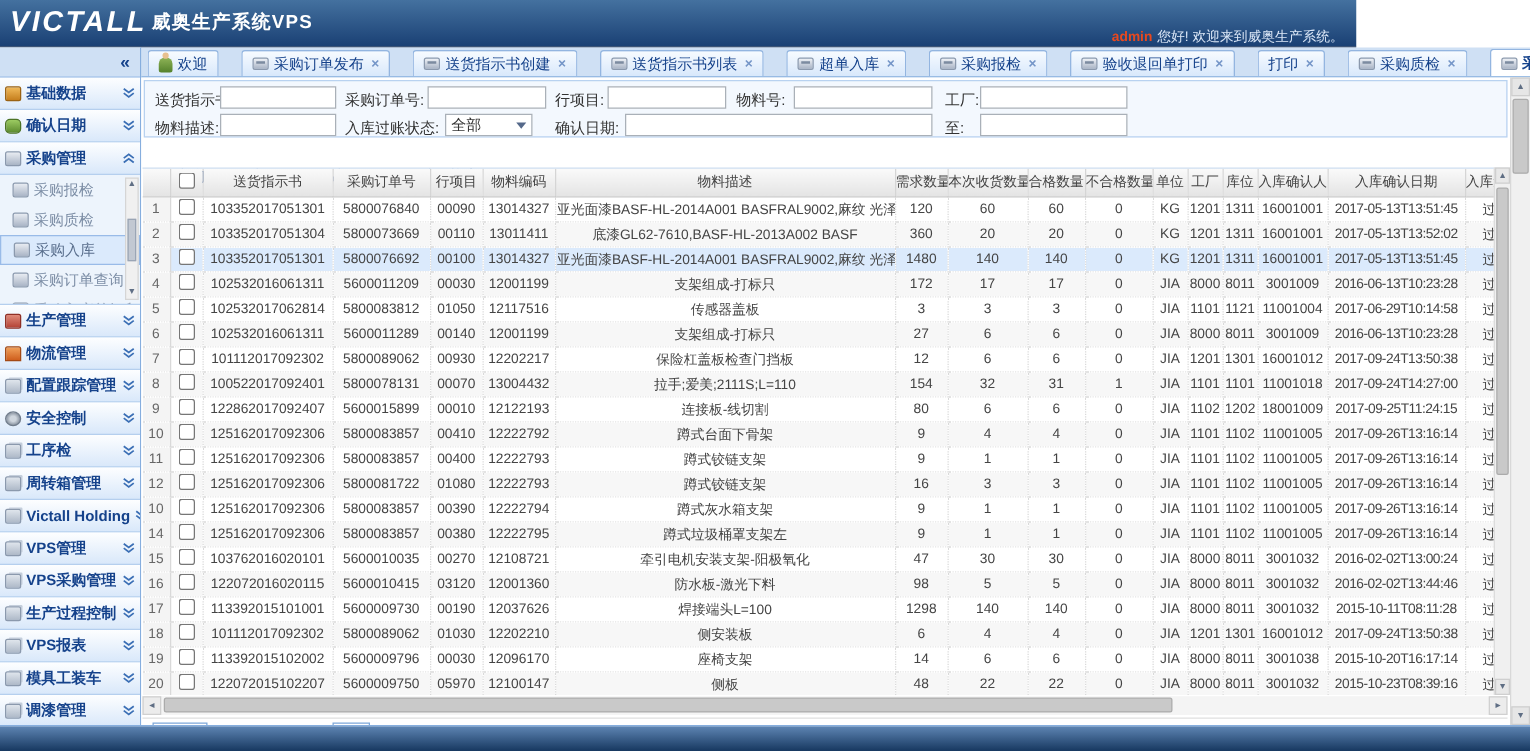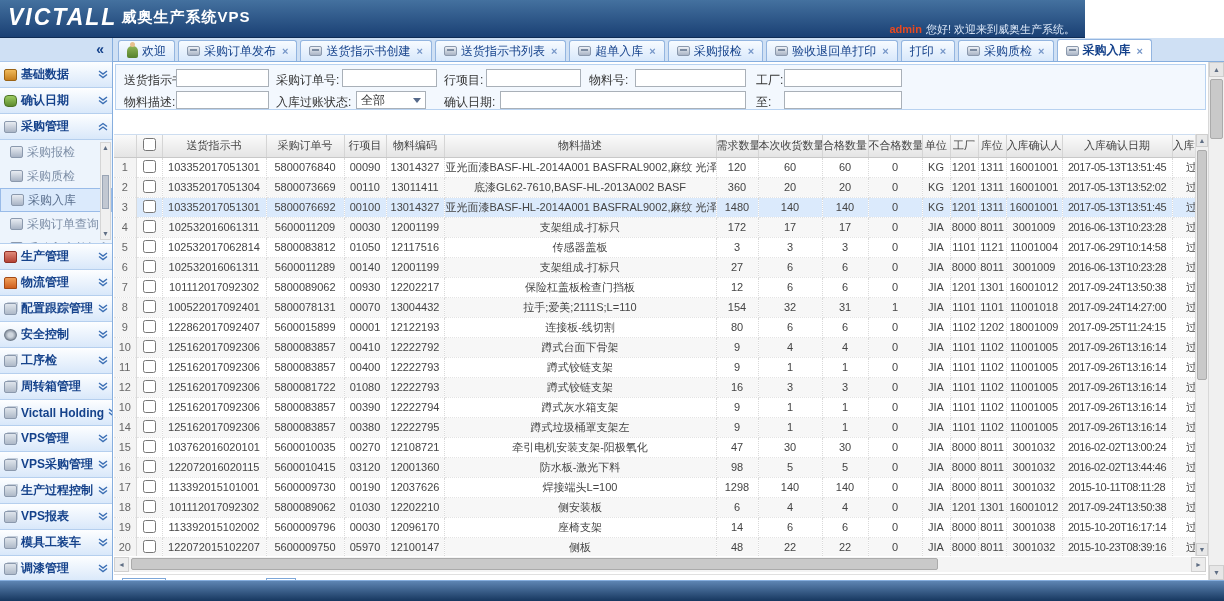--- a/index.html
+++ b/index.html
@@ -16,21 +16,21 @@
   .logo .prod{color:#fff;font-weight:bold;font-size:15px;margin-left:4px;letter-spacing:1px;}
   .sess{position:absolute;right:10px;top:5px;color:#fff;font-weight:bold;font-size:12px;display:flex;align-items:center;gap:6px;}
   .clock-ic{width:13px;height:13px;border-radius:50%;background:radial-gradient(#fff 55%,#9db8d8 60%);
             border:1px solid #d7e4f5;display:inline-block;position:relative;}
   .clock-ic:before{content:"";position:absolute;left:6px;top:2px;width:1px;height:5px;background:#35639b;}
   .welcome{position:absolute;right:10px;top:22px;font-size:11px;color:#dbe7f7;}
   .welcome b{color:#e8491f;margin-right:4px;}
 
   
   .tabbar{position:absolute;left:113px;top:38px;right:0;height:24px;background:#cfe0f4;
-          border-bottom:1px solid #86aede;display:flex;align-items:flex-end;padding-left:5px;gap:3px;overflow:hidden;}
+          border-bottom:1px solid #86aede;display:flex;align-items:flex-end;padding-left:5px;gap:18px;overflow:hidden;}
   .tab{height:21px;display:flex;align-items:center;gap:4px;padding:0 8px;
        background:linear-gradient(180deg,#f7fbff,#d8e8fb);border:1px solid #93b5e0;border-bottom:none;
        border-radius:3px 3px 0 0;color:#15428b;font-size:12px;white-space:nowrap;cursor:default;}
   .tab.active{background:#fff;height:22px;font-weight:bold;}
   .tab .close{color:#7596c8;font-size:11px;font-weight:bold;margin-left:2px;}
   .drive-icon{width:13px;height:10px;background:linear-gradient(180deg,#eef1f6,#a9b4c5);
               border:1px solid #8b99ad;border-radius:2px;position:relative;display:inline-block;}
   .drive-icon:before{content:"";position:absolute;left:2px;top:2px;right:2px;height:2px;background:#7c8ba0;}
   .person-icon{width:11px;height:12px;display:inline-block;position:relative;
                background:linear-gradient(180deg,#8fb457,#54812c);border-radius:5px 5px 2px 2px;margin-top:2px;}
@@ -662,21 +662,21 @@
               <td>11001018</td>
               <td class="tight">2017-09-24T14:27:00</td>
               <td>过账</td>
             </tr>
 
             <tr>
               <td class="c-no">9</td>
               <td><input type="checkbox" style=""></td>
               <td>122862017092407</td>
               <td>5600015899</td>
-              <td>00001</td>
+              <td>00010</td>
               <td>12122193</td>
               <td>连接板-线切割</td>
               <td>80</td>
               <td>6</td>
               <td>6</td>
               <td>0</td>
               <td>JIA</td>
               <td>1102</td>
               <td>1202</td>
               <td>18001009</td>

